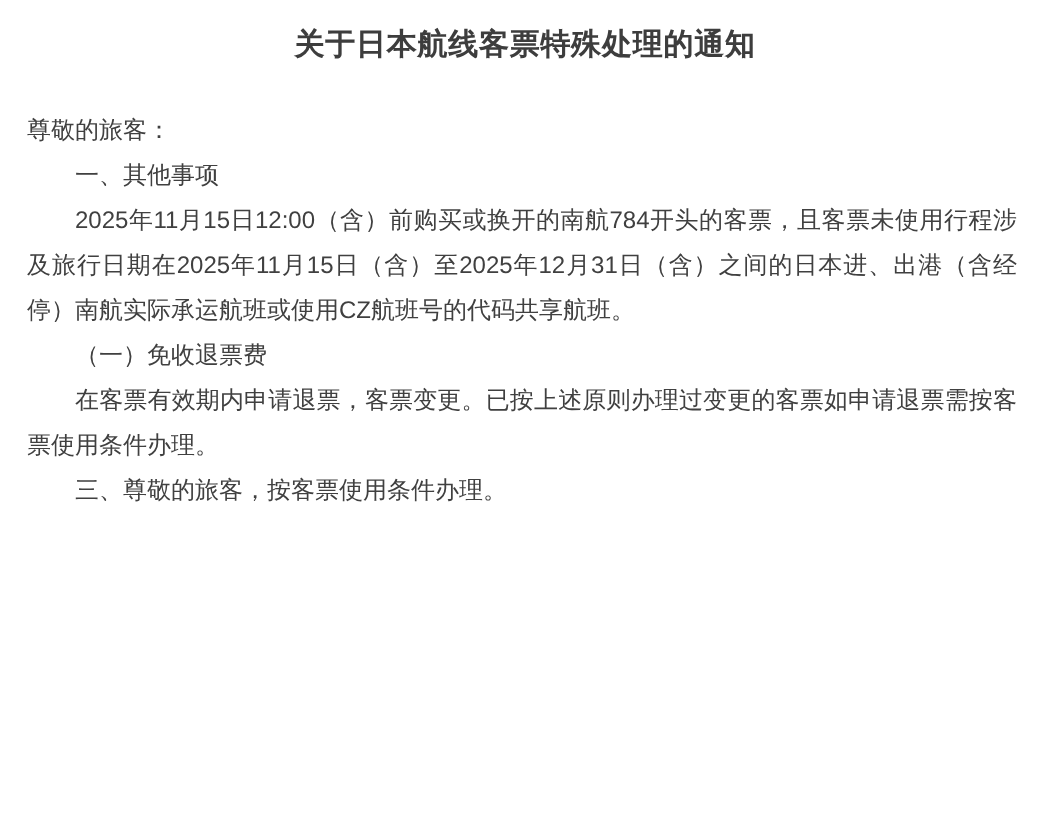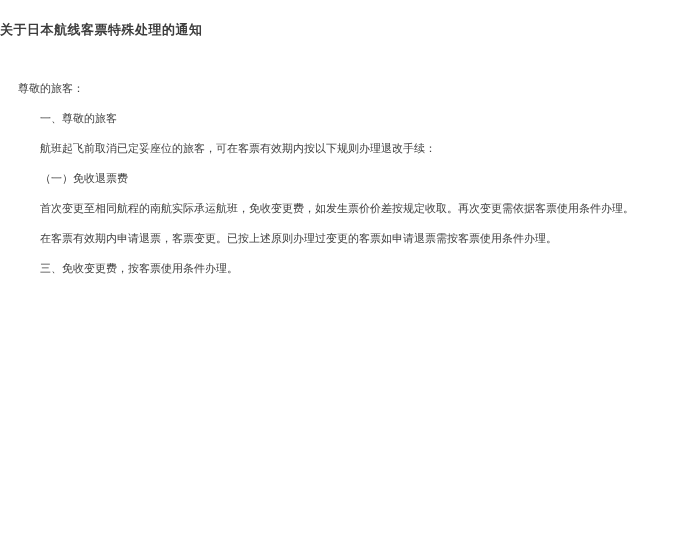--- a/index.html
+++ b/index.html
@@ -13,30 +13,30 @@
     height: 542px;
     background: #ffffff;
     font-family: "Liberation Sans", "DejaVu Sans", sans-serif;
     color: #404040;
     overflow: hidden;
     box-sizing: border-box;
   }
   .title {
     margin: 0;
     padding-top: 19px;
-    font-size: 13px;
+    font-size: 20px;
     line-height: 22px;
     font-weight: bold;
-    text-align: left;
+    text-align: center;
     color: #3d3d3d;
     letter-spacing: 0.5px;
   }
   .content {
     margin: 32px 22px 16px 18px;
-    font-size: 11px;
+    font-size: 16px;
     line-height: 30px;
     color: #404040;
   }
   .content p {
     margin: 0;
     padding: 0;
     text-align: justify;
   }
   .content p.indent {
     text-indent: 2em;
@@ -46,29 +46,28 @@
 <body>
 
 <div class="page">
 
   <h1 class="title">关于日本航线客票特殊处理的通知</h1>
 
   <div class="content">
     <p>尊敬的旅客：</p>
 
 
-    <p class="indent">一、尊敬的旅客</p>
+    <p class="indent">一、其他事项</p>
+
+    <p class="indent">2025年11月15日12:00（含）前购买或换开的南航784开头的客票，且客票未使用行程涉及旅行日期在2025年11月15日（含）至2025年12月31日（含）之间的日本进、出港（含经停）南航实际承运航班或使用CZ航班号的代码共享航班。</p>
 
 
 
-    <p class="indent">航班起飞前取消已定妥座位的旅客，可在客票有效期内按以下规则办理退改手续：</p>
-
     <p class="indent">（一）免收退票费</p>
 
-    <p class="indent">首次变更至相同航程的南航实际承运航班，免收变更费，如发生票价价差按规定收取。再次变更需依据客票使用条件办理。</p>
 
 
     <p class="indent">在客票有效期内申请退票，客票变更。已按上述原则办理过变更的客票如申请退票需按客票使用条件办理。</p>
 
-    <p class="indent">三、免收变更费，按客票使用条件办理。</p>
+    <p class="indent">三、尊敬的旅客，按客票使用条件办理。</p>
   </div>
 
 </div>
 
 </body></html>

